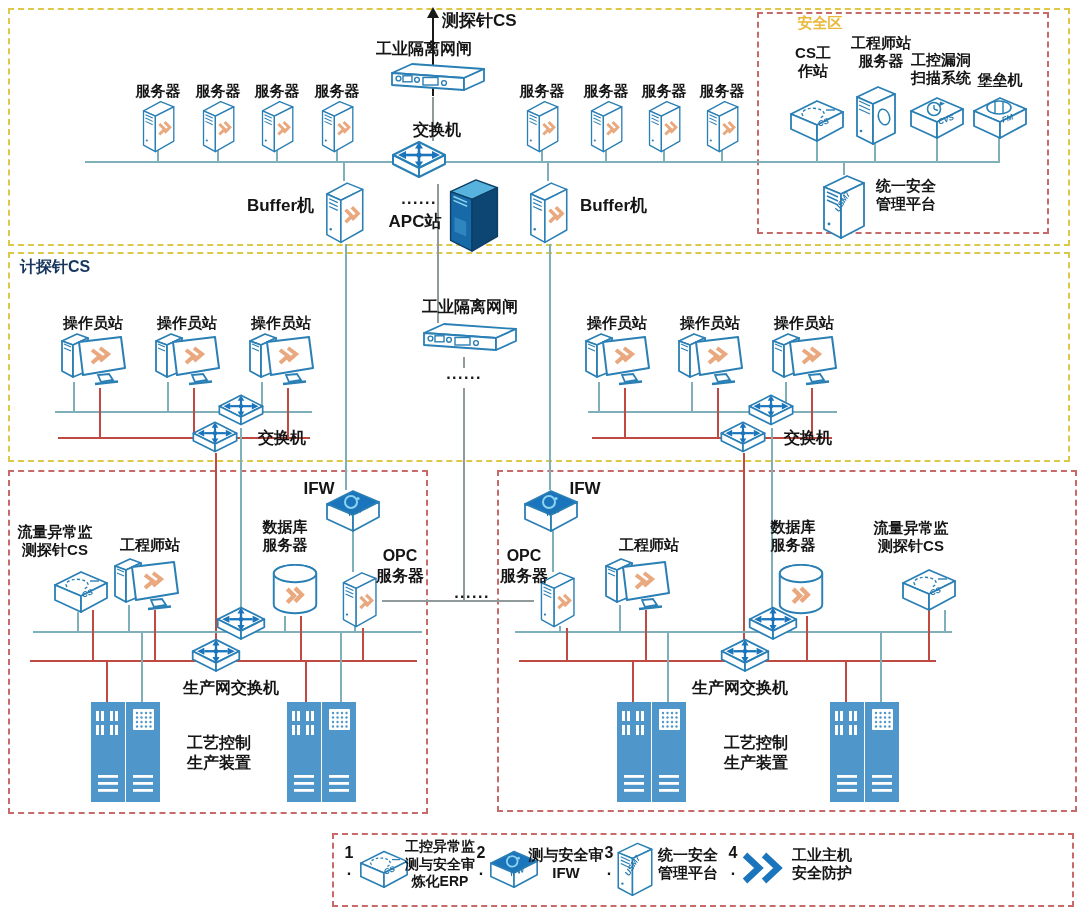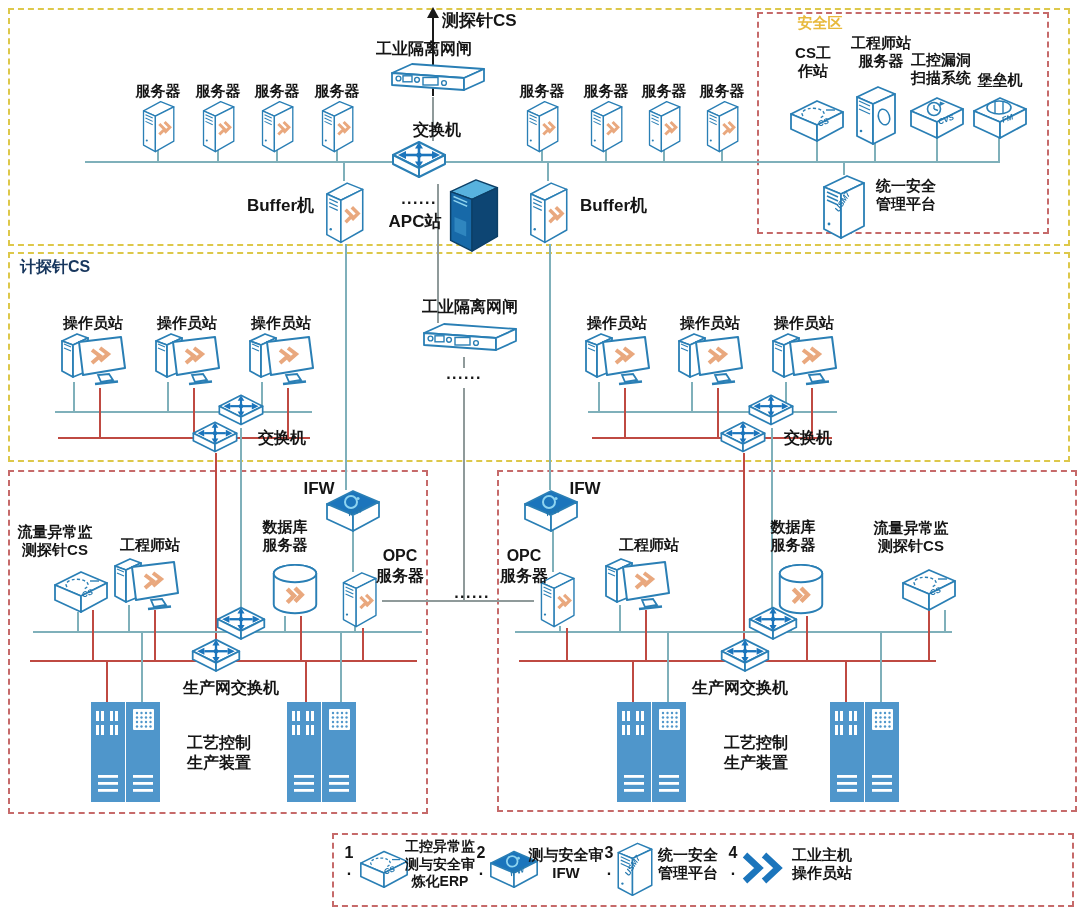--- a/index.html
+++ b/index.html
@@ -697,15 +697,15 @@
 .</div>
   <div class="lbl" style="left:524px;top:846px;width:84px;">测与安全审
 IFW</div>
   <div class="lbl num" style="left:600px;top:845px;width:18px;">3
 .</div>
   <div class="lbl" style="left:650px;top:846px;width:76px;">统一安全
 管理平台</div>
   <div class="lbl num" style="left:724px;top:845px;width:18px;">4
 .</div>
   <div class="lbl" style="left:782px;top:846px;width:80px;">工业主机
-操作员站</div>
+安全防护</div>
 
 </div>
 
 </body></html>

